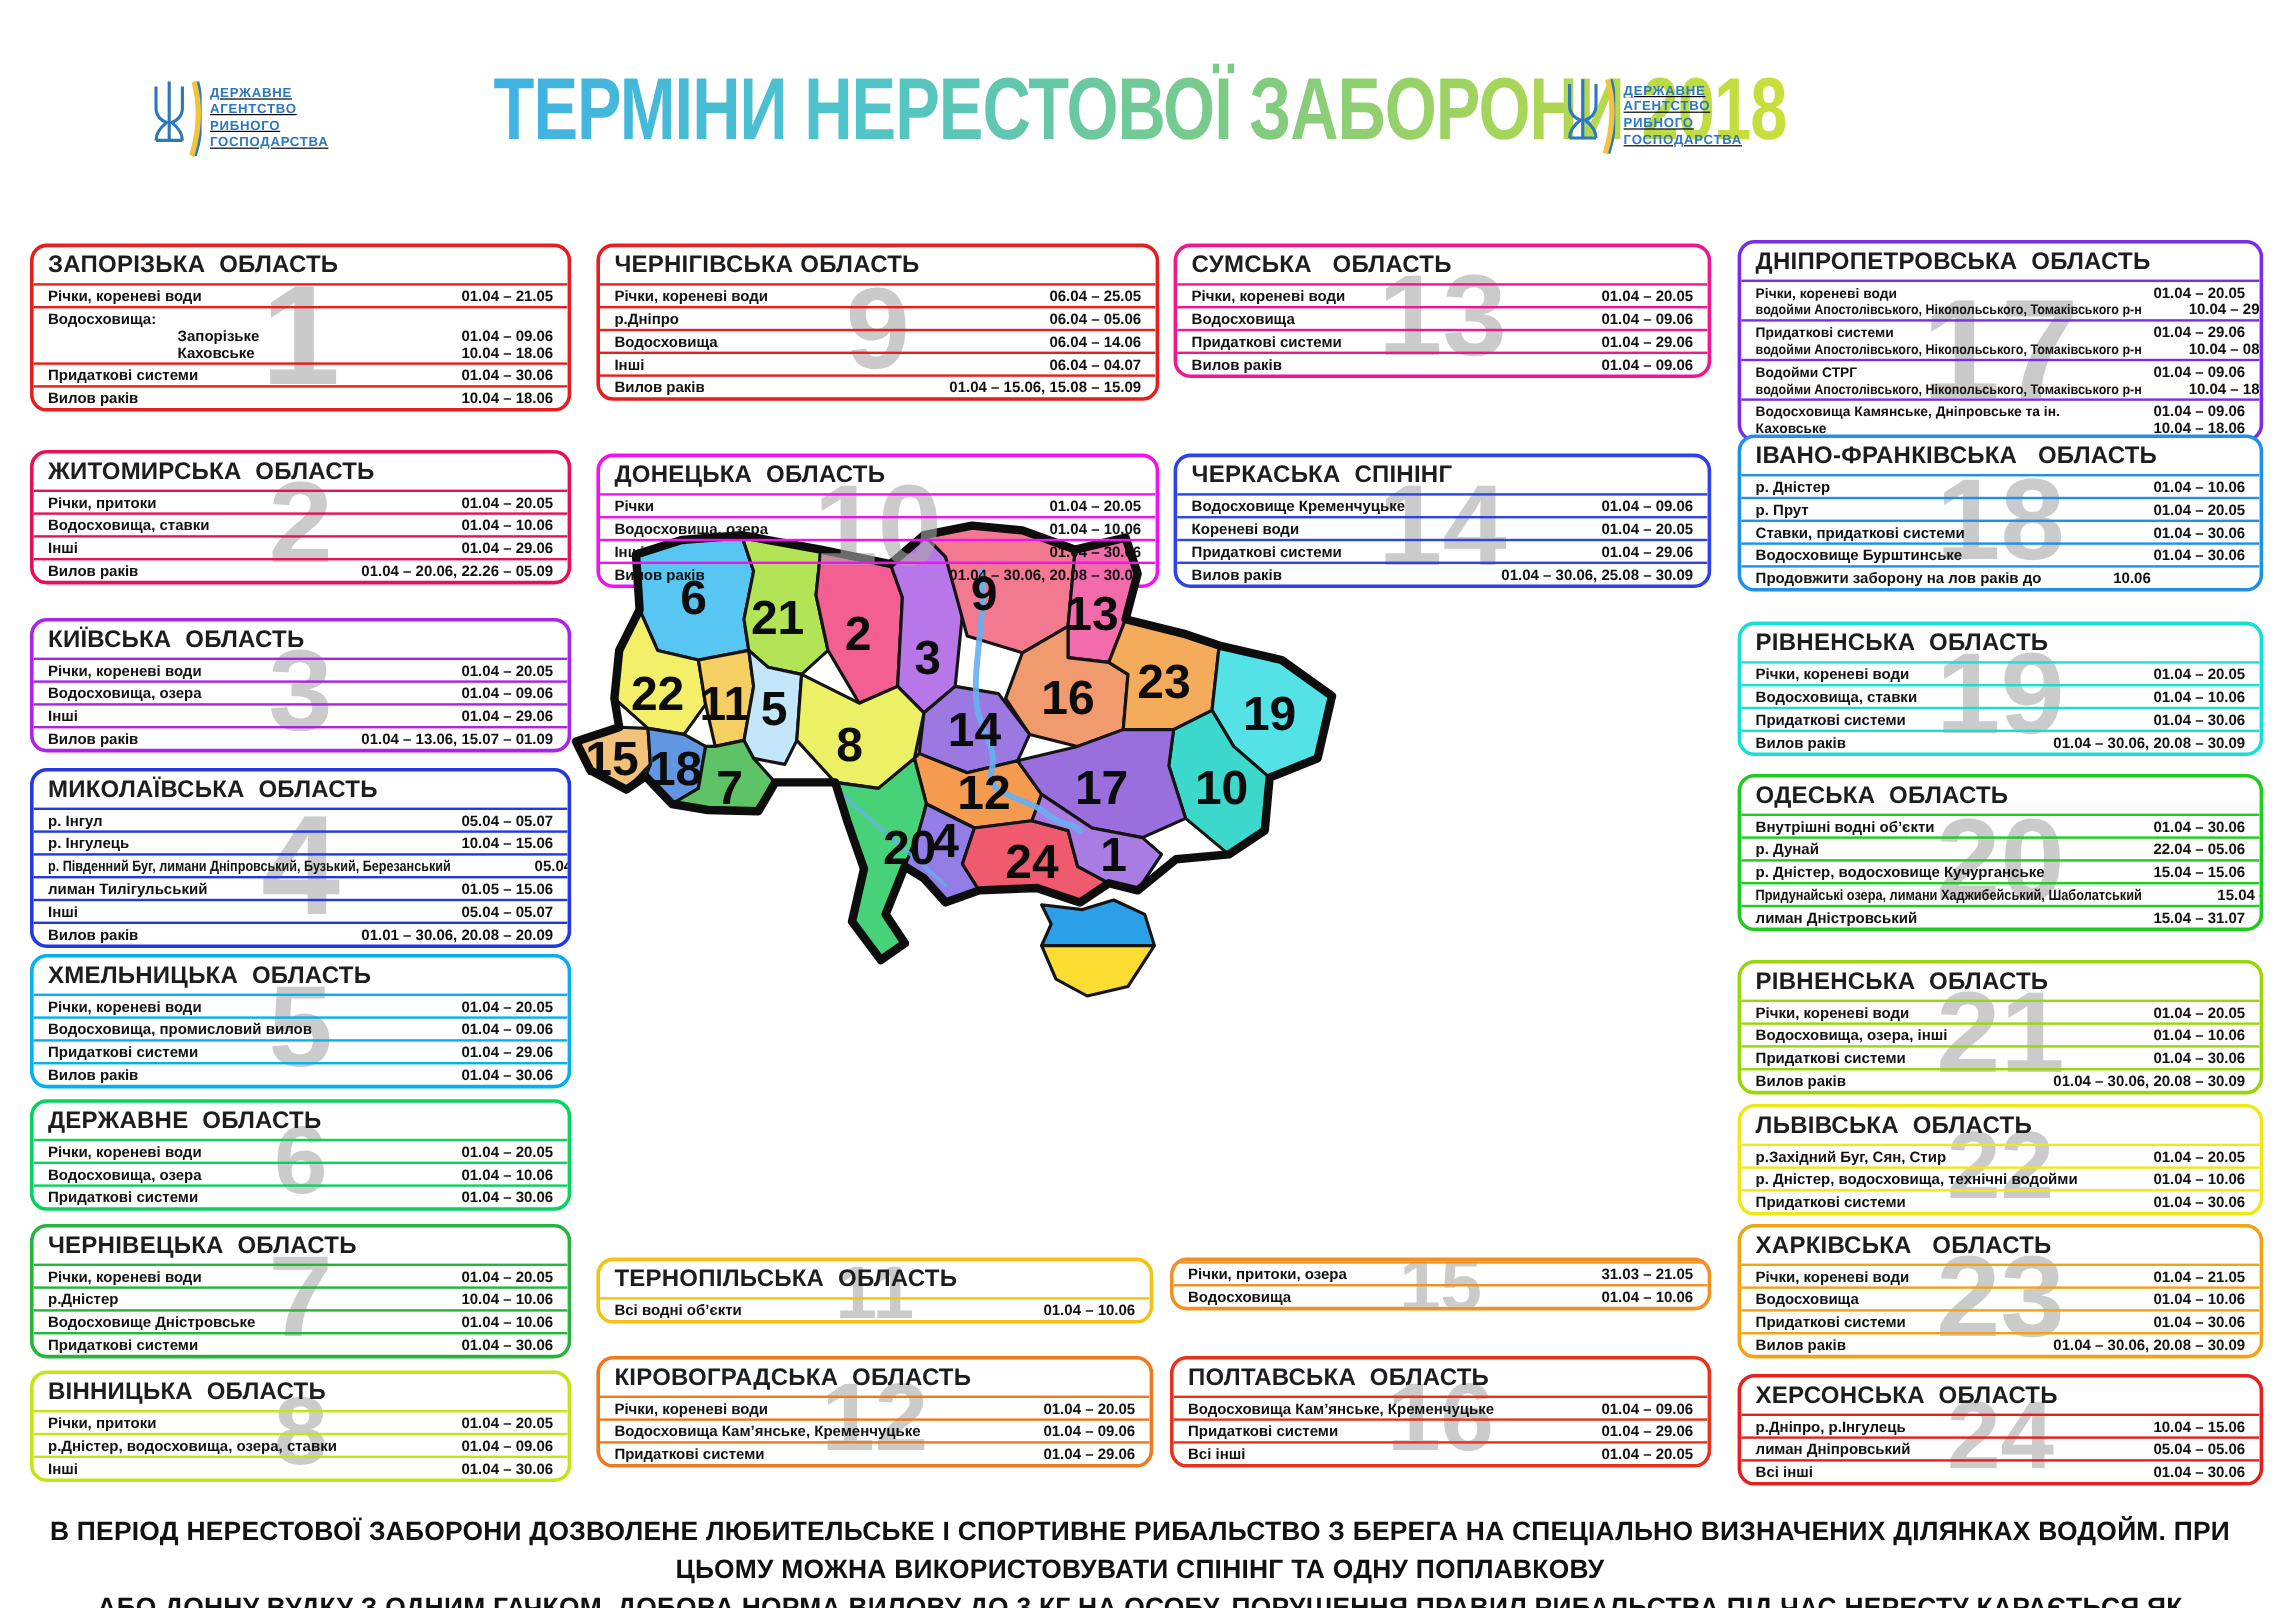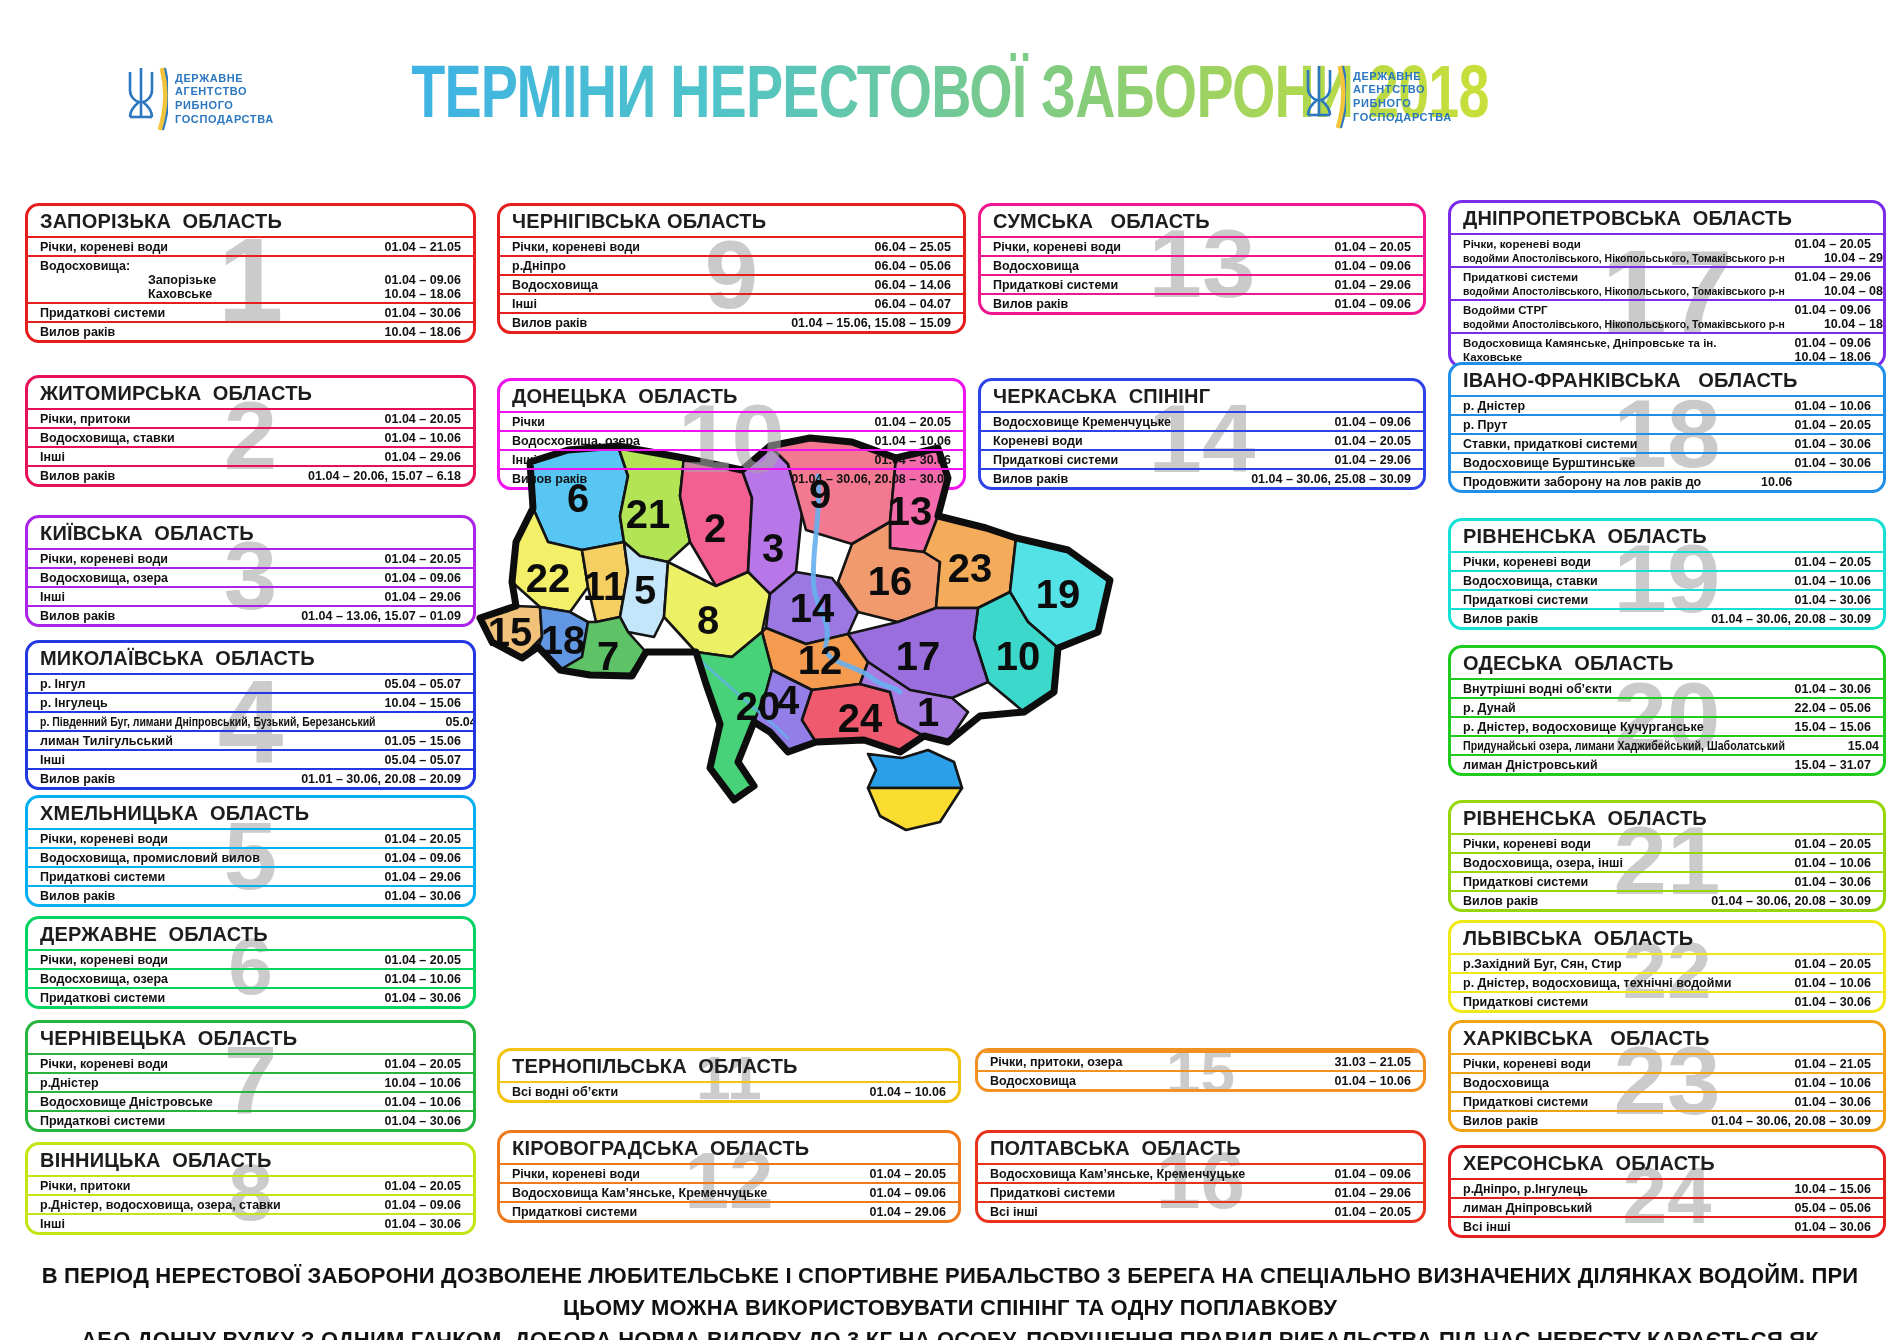--- a/index.html
+++ b/index.html
@@ -4,21 +4,21 @@
 <style>
   html,body{margin:0;padding:0;background:#ffffff;font-family:"Liberation Sans",sans-serif;}
   #page{position:relative;width:1900px;height:1340px;background:#fff;overflow:hidden;}
 
   
   #title{position:absolute;left:50%;top:52px;transform:translateX(-50%);white-space:nowrap;}
   #title .grad{display:inline-block;transform:scale(0.82,1.08);transform-origin:center;
     font-size:68px;font-weight:bold;letter-spacing:-1px;
     background:linear-gradient(90deg,#3eb2e4 0%,#4fc4c9 28%,#7ecb84 58%,#b9da45 88%,#c9df3a 100%);
     -webkit-background-clip:text;background-clip:text;color:transparent;}
-  .logo{position:absolute;display:flex;align-items:center;gap:7px;}
+  .logo{position:absolute;display:flex;align-items:center;gap:7px;text-decoration:underline;}
   #logo-left{left:122px;top:66px;}
   #logo-right{left:1300px;top:64px;}
   .agency{display:flex;flex-direction:column;justify-content:center;}
   .agency span{font-size:11px;font-weight:bold;color:#2b77c0;letter-spacing:.6px;line-height:1.25;}
 
   
   .card{position:absolute;border:3px solid var(--c);border-radius:14px;background:#fff;overflow:hidden;}
   .card .head{position:relative;z-index:2;font-size:20px;font-weight:bold;color:#1d1d1d;
     padding:4px 12px 3px;white-space:pre;letter-spacing:.2px;}
   .card .row{position:relative;z-index:2;border-top:2px solid var(--c);padding:1.5px 12px;}
@@ -155,21 +155,21 @@
         </div>
         <div class="row">
           <div class="line">
             <span class="lbl">Інші</span>
             <span class="date">01.04 – 29.06</span>
           </div>
         </div>
         <div class="row">
           <div class="line">
             <span class="lbl">Вилов раків</span>
-            <span class="date">01.04 – 20.06, 15.07 – 6.18</span>
+            <span class="date">01.04 – 20.06, 22.26 – 05.09</span>
           </div>
         </div>
       </section>
       <section class="card" id="card-3" style="--c: #ab22e8;">
         <div class="num n-l">3</div>
         <div class="head">КИЇВСЬКА  ОБЛАСТЬ</div>
         <div class="row">
           <div class="line">
             <span class="lbl">Річки, кореневі води</span>
             <span class="date">01.04 – 20.05</span>

